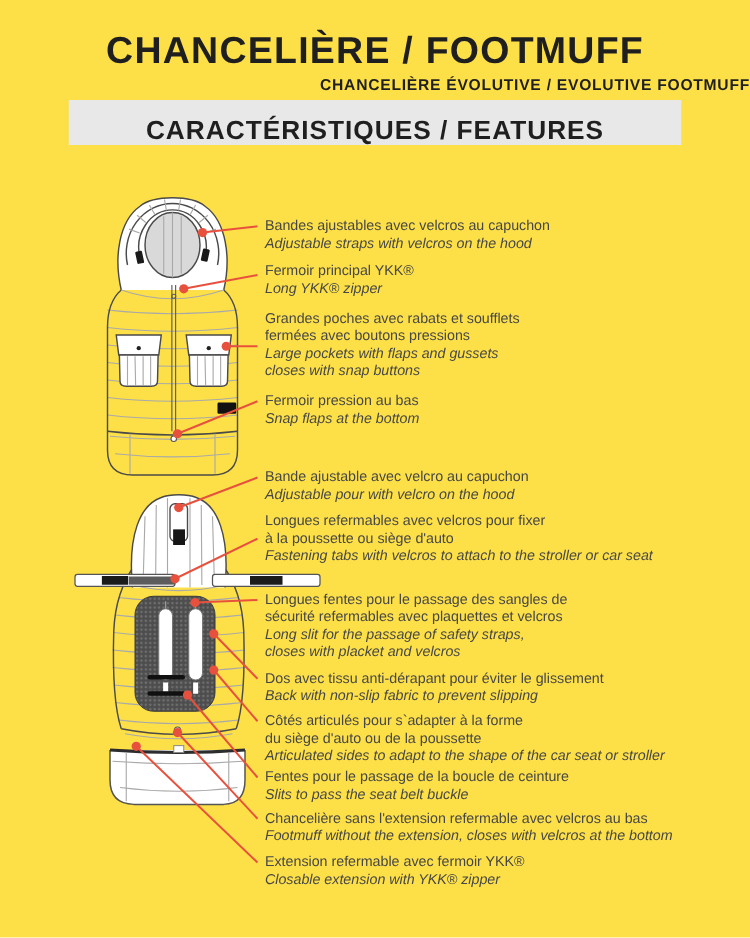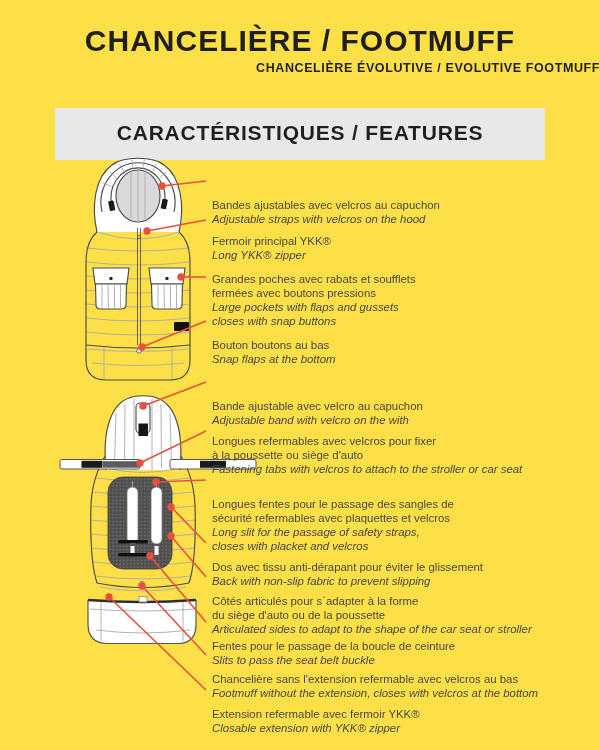--- a/index.html
+++ b/index.html
@@ -2,26 +2,26 @@
 <html><head>
 <meta charset="utf-8">
 <style>
   html,body{margin:0;padding:0;background:#fff;}
   #page{position:relative;width:600px;height:750px;background:#fde047;overflow:hidden;
         font-family:"Liberation Sans",sans-serif;color:#4a4a4a;}
   .title{position:absolute;top:24px;left:0;width:600px;text-align:center;
          font-size:30px;font-weight:700;letter-spacing:1px;color:#1f1f1f;}
   .subtitle{position:absolute;top:61px;left:0;width:600px;text-align:right;
          font-size:12.5px;font-weight:700;letter-spacing:0.6px;color:#1f1f1f;}
-  .banner{position:absolute;top:108px;left:55px;width:490px;height:52px;background:#e8e8e8;}
+  .banner{position:absolute;top:80px;left:55px;width:490px;height:36px;background:#e8e8e8;}
   .banner-label{width:100%;line-height:50px;text-align:center;font-size:21px;
          font-weight:700;letter-spacing:0.8px;color:#1f1f1f;}
   svg.diagram{position:absolute;left:0;top:150px;}
   .feature{position:absolute;left:212px;width:382px;}
-  .feature .fr{font-size:11.4px;line-height:14px;white-space:pre-line;color:#474747;margin-top:24px;}
+  .feature .fr{font-size:11.4px;line-height:14px;white-space:pre-line;color:#474747;}
   .feature .en{font-size:11.4px;line-height:14px;white-space:pre-line;font-style:italic;color:#474747;}
   .q{stroke:#a9a9a9;stroke-width:0.9;fill:none;}
   .o{stroke:#4a4a4a;stroke-width:1.15;fill:none;}
   .ow{stroke:#4a4a4a;stroke-width:1.15;fill:#ffffff;}
 </style>
 </head>
 <body>
 
 <div id="page">
 
@@ -217,26 +217,26 @@
     <div class="fr">Fermoir principal YKK®</div>
     <div class="en">Long YKK® zipper</div>
   </div>
   <div class="feature" style="top:248px">
     <div class="fr">Grandes poches avec rabats et soufflets
 fermées avec boutons pressions</div>
     <div class="en">Large pockets with flaps and gussets
 closes with snap buttons</div>
   </div>
   <div class="feature" style="top:314px">
-    <div class="fr">Bouton boutons au bas</div>
+    <div class="fr">Fermoir pression au bas</div>
     <div class="en">Snap flaps at the bottom</div>
   </div>
   <div class="feature" style="top:375px">
     <div class="fr">Bande ajustable avec velcro au capuchon</div>
-    <div class="en">Adjustable band with velcro on the with</div>
+    <div class="en">Adjustable pour with velcro on the hood</div>
   </div>
   <div class="feature" style="top:410px">
     <div class="fr">Longues refermables avec velcros pour fixer
 à la poussette ou siège d'auto</div>
     <div class="en">Fastening tabs with velcros to attach to the stroller or car seat</div>
   </div>
   <div class="feature" style="top:473px">
     <div class="fr">Longues fentes pour le passage des sangles de
 sécurité refermables avec plaquettes et velcros</div>
     <div class="en">Long slit for the passage of safety straps,

